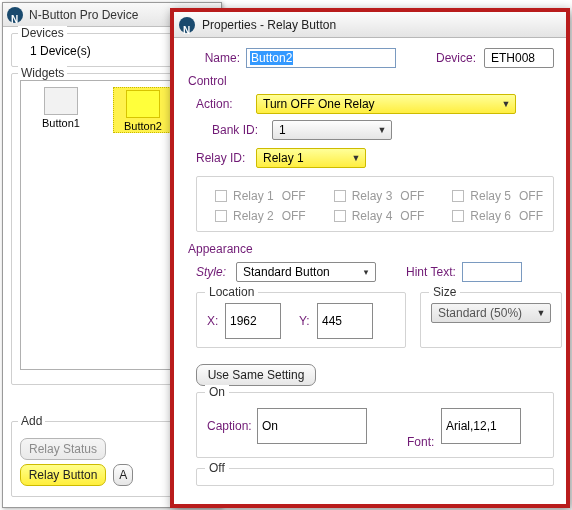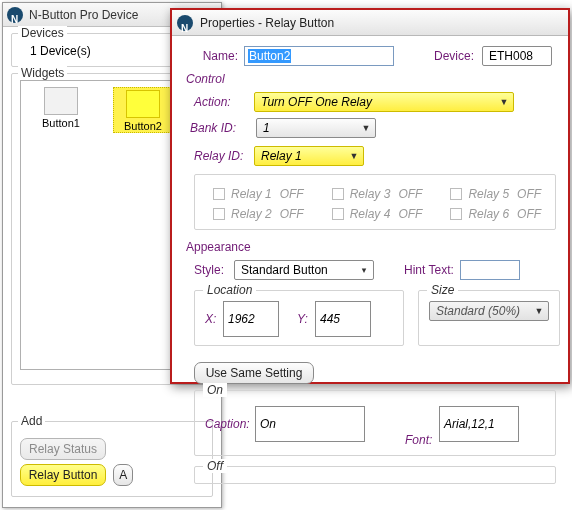--- a/index.html
+++ b/index.html
@@ -24,41 +24,41 @@
   #w2 { left:92px; }
   #w2 .swatch { background:#ffff3b; border-color:#d7c400; }
   #w2 { background:#fff24d; border:1px dotted #c8b900; padding:2px 0 0 0; }
 
   .add-body { padding-top:4px; }
   .btn { display:inline-block; min-width:86px; height:22px; line-height:20px; text-align:center; border:1px solid #8a8a8a; border-radius:7px; background:linear-gradient(#fdfdfd,#e6e6e6); padding:0 0; margin:2px 4px 2px 0; color:#222; }
   .btn.disabled { color:#8b8b8b; background:linear-gradient(#f5f5f5,#e9e9e9); border-color:#b5b5b5; }
   .btn.hl { background:linear-gradient(#ffff8a,#ffee3c); border-color:#cdbb00; }
 
   
-  .prop-window { position:absolute; left:170px; top:8px; width:400px; height:376px; background:#fff; border:2px solid #b91c1c; box-shadow: 2px 3px 10px rgba(0,0,0,.45); }
+  .prop-window { position:absolute; left:170px; top:8px; width:400px; height:500px; background:#fff; border:4px solid #b91c1c; box-shadow: 2px 3px 10px rgba(0,0,0,.45); }
   .prop-title { height:26px; line-height:26px; padding-left:28px; background:linear-gradient(#fcfcfc,#e4e4e4); border-bottom:1px solid #b8b8b8; position:relative; color:#222; }
   .prop-title .icon-slot { position:absolute; left:5px; top:5px; width:16px; height:16px; border-radius:50%; background:#1a4a6e; }
   .prop-title .icon-slot::after { content:"N"; color:#fff; font-weight:bold; font-size:10px; position:absolute; left:4px; top:1px; }
 
   .prop-body { padding:10px 12px; }
   .row { display:flex; align-items:center; margin-bottom:6px; }
   .lbl { color:#701a75; }
   .lblw { width:60px; text-align:right; padding-right:6px; }
 
   .textbox { height:20px; border:1px solid #7a9ac0; background:#fff; padding:1px 3px; display:flex; align-items:center; }
   .textbox.sel { background:#fff; }
   .textbox .selected-text { background:#3399ff; color:#fff; padding:0 1px; }
 
   .combo { height:20px; border:1px solid #8a8a8a; background:linear-gradient(#fdfdfd,#e5e5e5); display:flex; align-items:center; justify-content:space-between; padding:0 2px 0 6px; border-radius:2px; }
   .combo .arrow { width:14px; text-align:center; color:#333; font-size:9px; }
   .combo.flat { background:#fff; border:1px solid #8a8a8a; }
   .combo.hl { background:linear-gradient(#ffff99,#ffee40); border-color:#cdbb00; }
   .combo.size { background:linear-gradient(#f5f5f5,#e2e2e2); color:#555;}
 
-  .group { border:1px solid #d3d3d3; border-radius:2px; margin:4px 0 10px 0; padding:10px 10px 8px 10px; position:relative;font-style:italic; }
+  .group { border:1px solid #d3d3d3; border-radius:2px; margin:4px 0 10px 0; padding:10px 10px 8px 10px; position:relative; }
   .group > .glegend { position:absolute; top:-8px; left:8px; background:#fff; padding:0 4px; color:#333; }
   .group.dim { color:#9a9a9a; }
   .group.dim .cb { border-color:#bcbcbc; }
 
   .relay-grid { display:flex; gap:28px; padding:2px 0 0 8px; }
   .relay-col { display:flex; flex-direction:column; gap:6px; }
   .relay-row { display:flex; align-items:center; gap:6px; }
   .cb { width:12px; height:12px; border:1px solid #8a8a8a; background:#fff; }
   .off { color:#9a9a9a; margin-left:2px; }
 
@@ -132,21 +132,21 @@
       <span class="lbl" style="display:block; margin:2px 0 6px 2px;">Control</span>
 
       <div class="row" style="margin-left:10px;">
         <span class="lbl" style="width:60px;">Action:</span>
         <div class="combo hl" style="width:260px;">
           <span>Turn OFF One Relay</span>
           <span class="arrow">▼</span>
         </div>
       </div>
 
-      <div class="row" style="margin-left:6px;gap:6px;">
+      <div class="row" style="margin-left:26px;">
         <span class="lbl" style="width:60px;">Bank ID:</span>
         <div class="combo" style="width:120px;">
           <span>1</span>
           <span class="arrow">▼</span>
         </div>
       </div>
 
       <div class="row" style="margin-left:10px; margin-top:8px;">
         <span class="lbl" style="width:60px;">Relay ID:</span>
         <div class="combo hl" style="width:110px;">
@@ -193,21 +193,21 @@
                 <span class="off">OFF</span>
               </div>
           </div>
         </div>
       </div>
     </div>
 
     <span class="lbl" style="display:block; margin:6px 0 6px 2px;">Appearance</span>
 
     <div class="row" style="margin-left:10px;">
-      <span class="lbl" style="width:40px;">Style:</span>
+      <span class="lbl" style="width:40px;font-style:italic;">Style:</span>
       <div class="combo flat" style="width:140px;">
         <span>Standard Button</span>
         <span class="arrow">▾</span>
       </div>
       <span class="lbl" style="margin-left:30px;">Hint Text:</span>
       <div class="textbox" style="width:60px; margin-left:6px;">
         <span></span>
       </div>
     </div>
 

